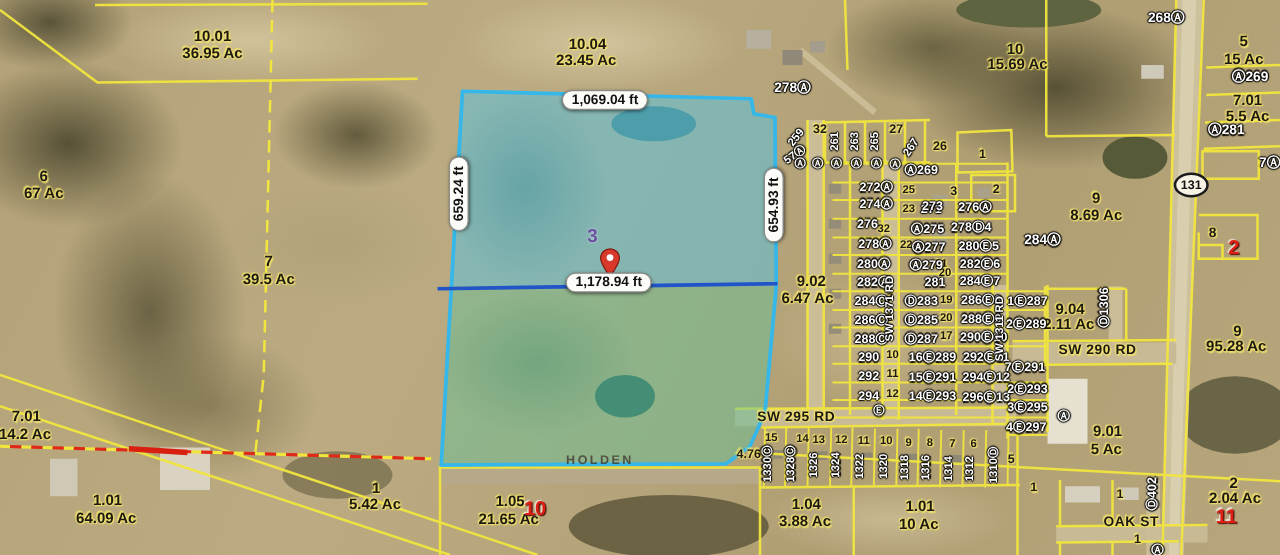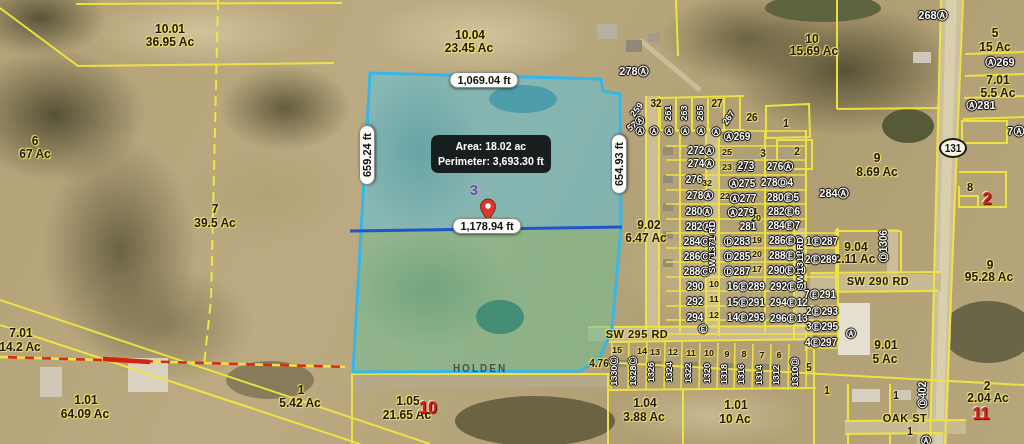--- a/index.html
+++ b/index.html
@@ -315,17 +315,13 @@
 
   <div id="shield">131</div>
 
   <div id="pills">
       <div class="pill" style="left: 484px; top: 80px; transform: translate(-50%, -50%) rotate(0deg);">1,069.04 ft</div>
       <div class="pill" style="left: 367px; top: 155px; transform: translate(-50%, -50%) rotate(-90deg);">659.24 ft</div>
       <div class="pill" style="left: 619px; top: 164px; transform: translate(-50%, -50%) rotate(-90deg);">654.93 ft</div>
       <div class="pill" style="left: 487px; top: 226px; transform: translate(-50%, -50%) rotate(0deg);">1,178.94 ft</div>
     </div>
 
-  <div id="infobox">
-    <div>Area: 18.02 ac</div>
-    <div>Perimeter: 3,693.30 ft</div>
-  </div>
 </div>
 
 </body></html>

